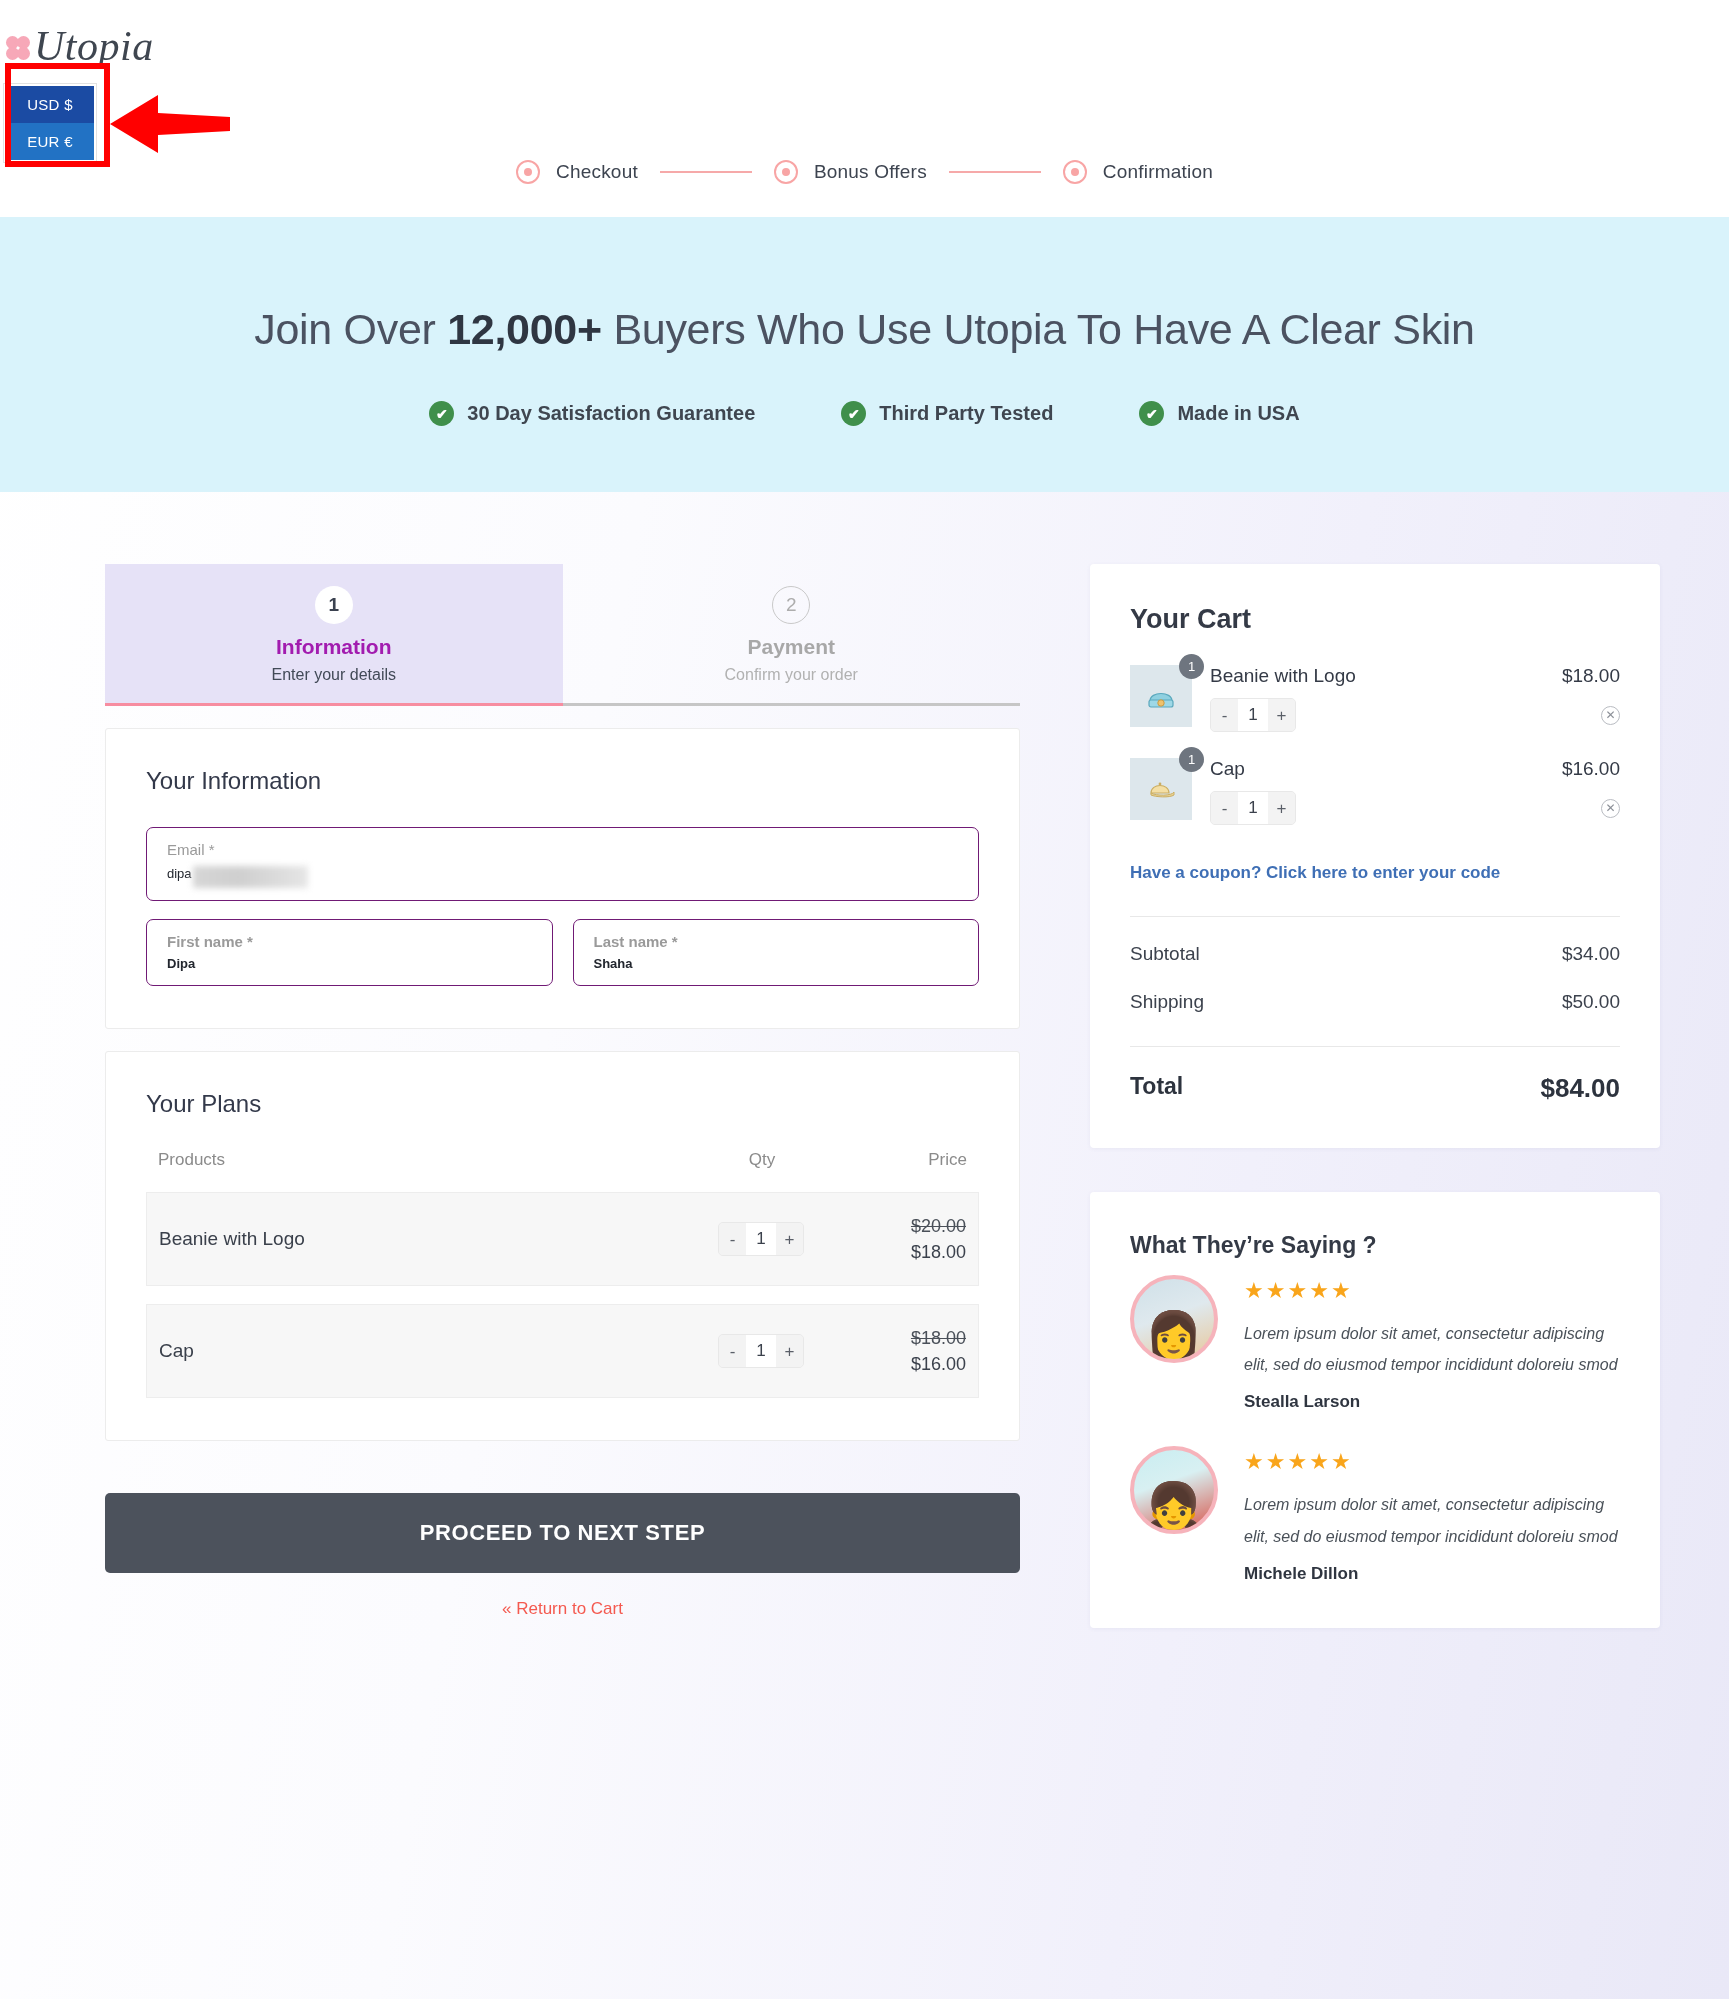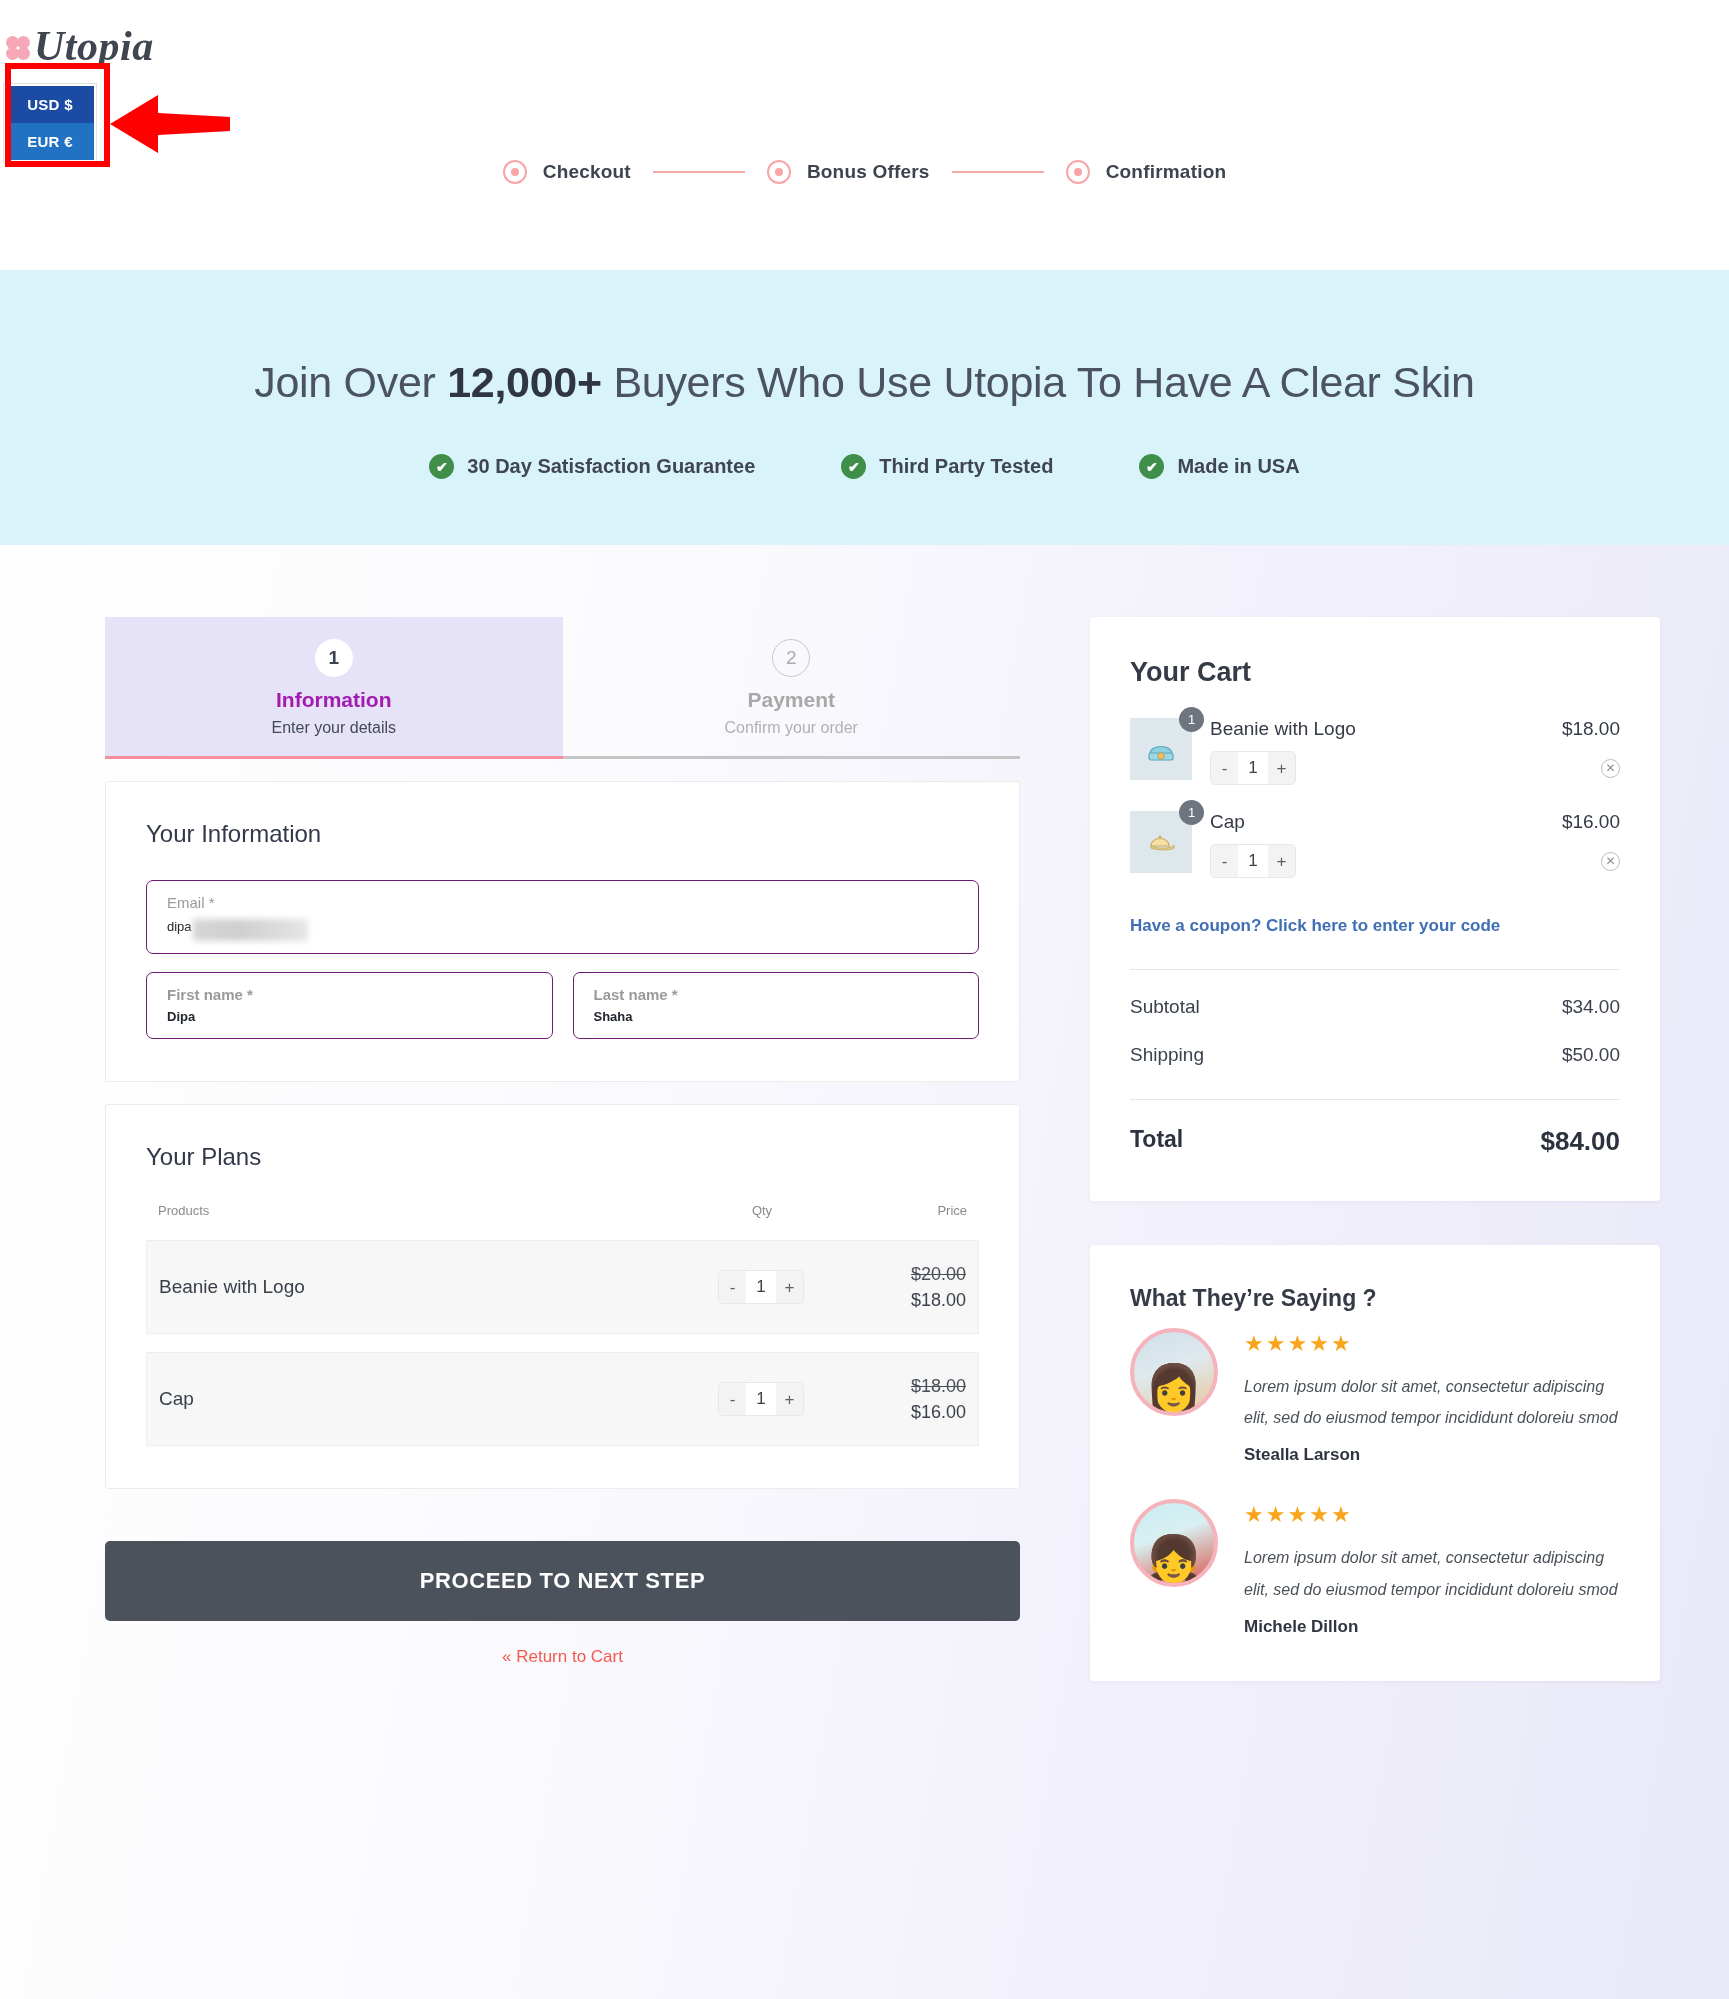--- a/index.html
+++ b/index.html
@@ -7,24 +7,23 @@
   body {
     font-family: "Liberation Sans", sans-serif;
     background: linear-gradient(100deg, #ffffff 0%, #fbfbfe 35%, #f1f0fb 70%, #e9e8f7 100%);
     position: relative;
     overflow: hidden;
     color: #3d4450;
   }
 
   
   .topbar {
-    height: 270px;
+    height: 217px;
     background: #ffffff;
     position: relative;
-    font-weight: bold;
   }
   .brand {
     position: absolute;
     left: 6px; top: 22px;
     display: flex; align-items: center;
     font-family: "Liberation Serif", serif;
     font-size: 42px;
     font-style: italic;
     color: #3f4650;
     letter-spacing: .5px;
@@ -179,21 +178,21 @@
     display: inline-block; vertical-align: middle;
     width: 115px; height: 22px;
     background: linear-gradient(90deg,#d6d6d6,#cfcfcf 40%,#dadada 70%,#e6e6e6);
     filter: blur(3px);
     margin-left: 1px;
     position: relative; top: 2px;
   }
 
   
   .plans-head {
-    display: flex; font-size: 13px; color: #8b8b8b;
+    display: flex; font-size: 17px; color: #8b8b8b;
     padding: 0 12px 0 12px; margin-bottom: 22px;
   }
   .plans-head .c-prod { flex: 1; }
   .plans-head .c-qty { width: 150px; text-align: center; }
   .plans-head .c-price { width: 130px; text-align: right; }
   .plan-row {
     display: flex; align-items: center;
     background: #f7f7f7;
     border: 1px solid #ededed;
     padding: 20px 12px;

